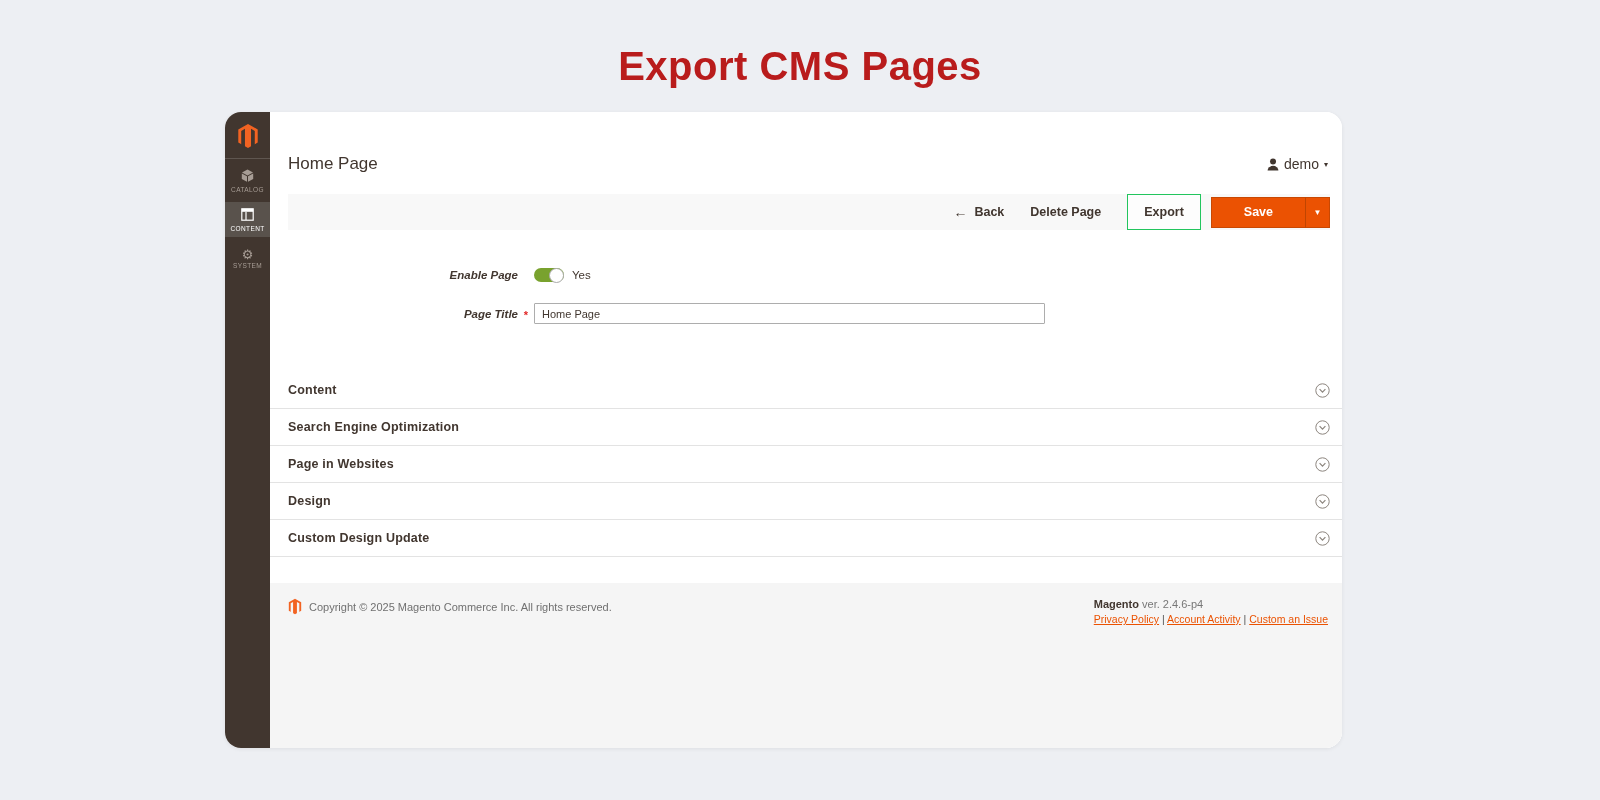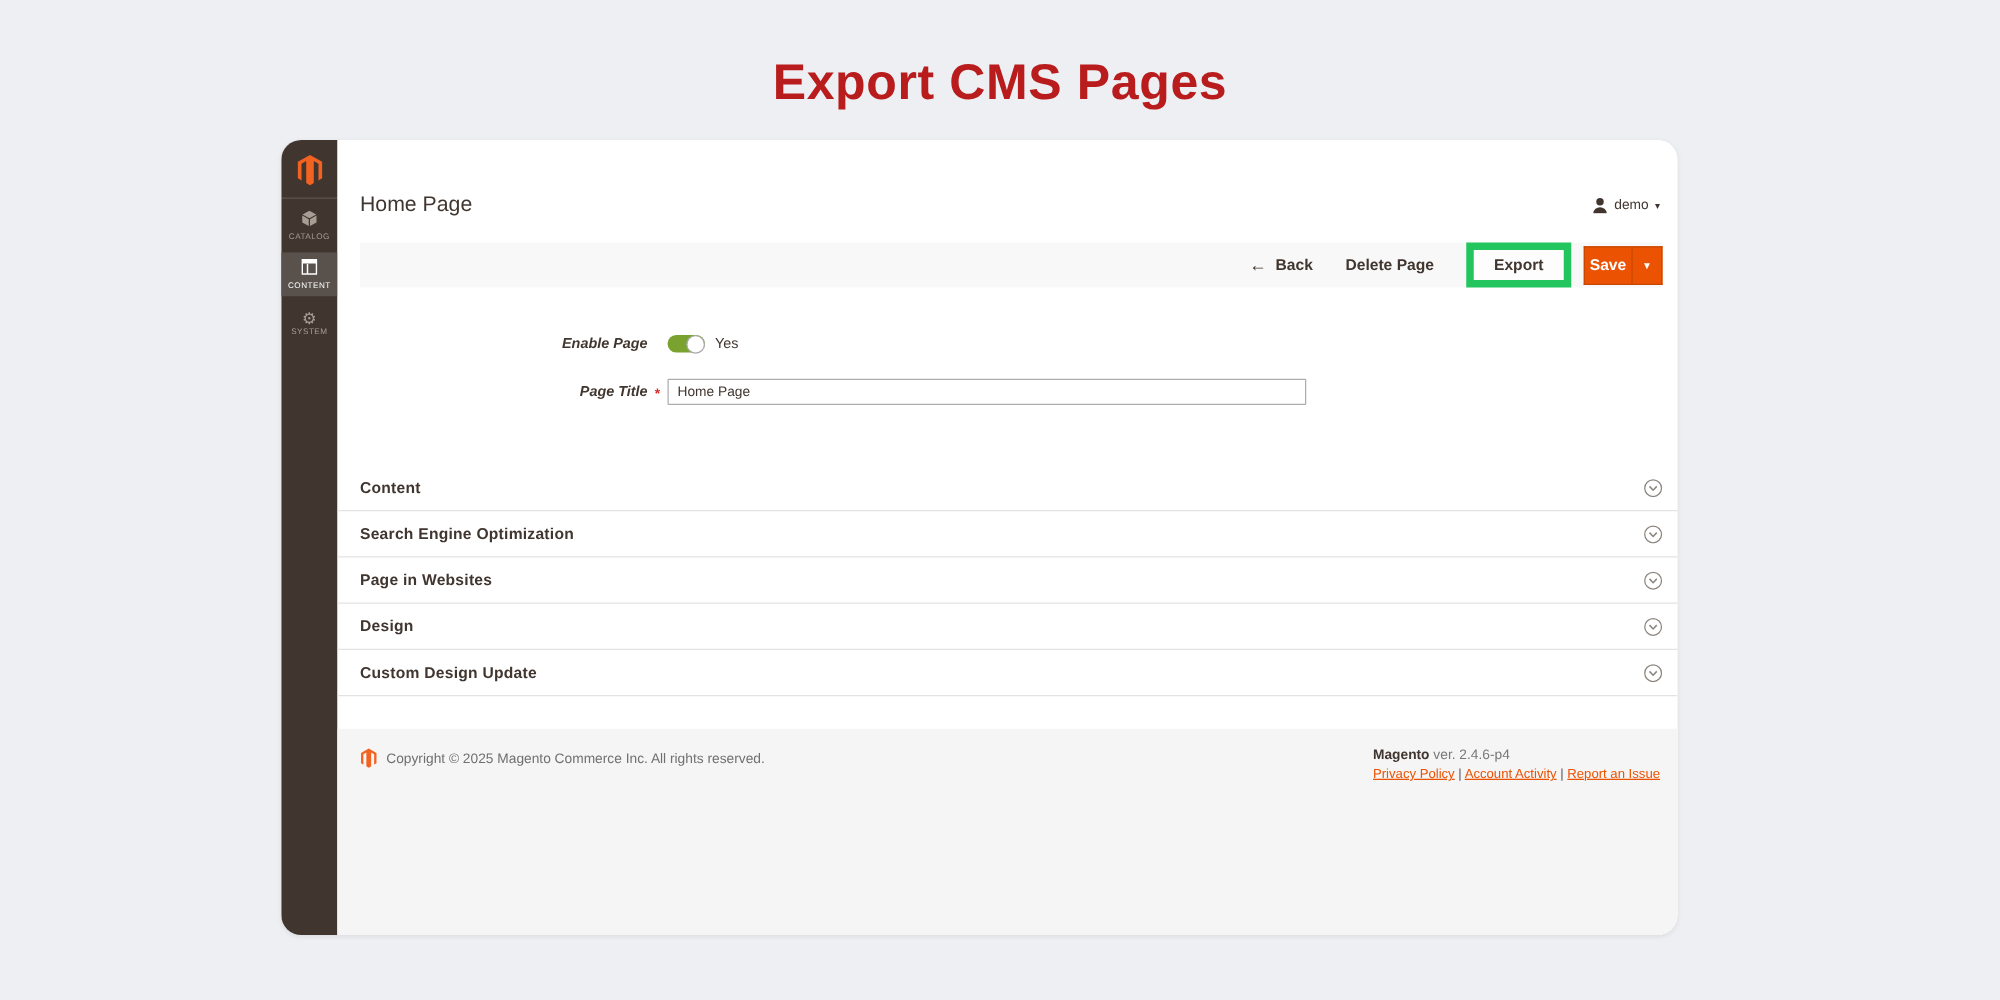--- a/index.html
+++ b/index.html
@@ -57,51 +57,51 @@
   
   .main { flex:1; display:flex; flex-direction:column; background:#fff; min-width:0; }
 
   .page-header {
     margin-top:42px;
     padding:0 14px 0 18px;
     display:flex; justify-content:space-between; align-items:center;
   }
   .page-title { font-size:17px; color:#41362f; font-weight:400; }
   .user-chip { display:flex; align-items:center; gap:5px; cursor:pointer; }
-  .user-name { font-size:11px; color:#41362f; }
+  .user-name { font-size:14px; color:#41362f; }
   .user-caret { font-size:8px; color:#41362f; }
 
   
   .toolbar {
     margin:20px 12px 0 18px;
     height:36px; background:#f8f8f8;
     display:flex; align-items:center; justify-content:flex-end;
     gap:26px; padding-right:0;
   }
   .text-btn {
     font-size:12.5px; font-weight:700; color:#41362f;
     background:none; border:none; cursor:pointer;
     display:flex; align-items:center; gap:7px;
     font-family:"Liberation Sans", sans-serif;
   }
   .back-arrow { font-size:14px; font-weight:400; }
   .export-btn {
     height:36px; padding:0 16px;
     background:#fdfdfd;
-    border:6px solid #22c55e;
+    border:1px solid #22c55e;
     font-size:12.5px; font-weight:700; color:#41362f;
     cursor:pointer;
     font-family:"Liberation Sans", sans-serif;
   }
   .save-split { display:flex; height:31px; margin-left:-16px; cursor:pointer; }
   .save-main {
     background:#eb5202; color:#ffffff;
     border:1px solid #c84802; border-right:none;
     font-size:12.5px; font-weight:700;
-    padding:0 4px; display:flex; align-items:center;
+    padding:0 32px; display:flex; align-items:center;
     font-family:"Liberation Sans", sans-serif;
   }
   .save-caret {
     background:#eb5202; color:#ffffff;
     border:1px solid #c84802; border-left:1px solid #c04501;
     width:25px; display:flex; align-items:center; justify-content:center;
     font-size:8px;
   }
 
   
@@ -299,19 +299,19 @@
       <div class="footer-right">
         <div class="version-line">
           <span class="version-brand">Magento</span>
           <span>ver. 2.4.6-p4</span>
         </div>
         <div class="links-line">
           <a>Privacy Policy</a>
           <span>|</span>
           <a>Account Activity</a>
           <span>|</span>
-          <a>Report an Issue</a>
+          <a>Custom an Issue</a>
         </div>
       </div>
     </div>
 
   </div>
 </div>
 
 </body></html>

